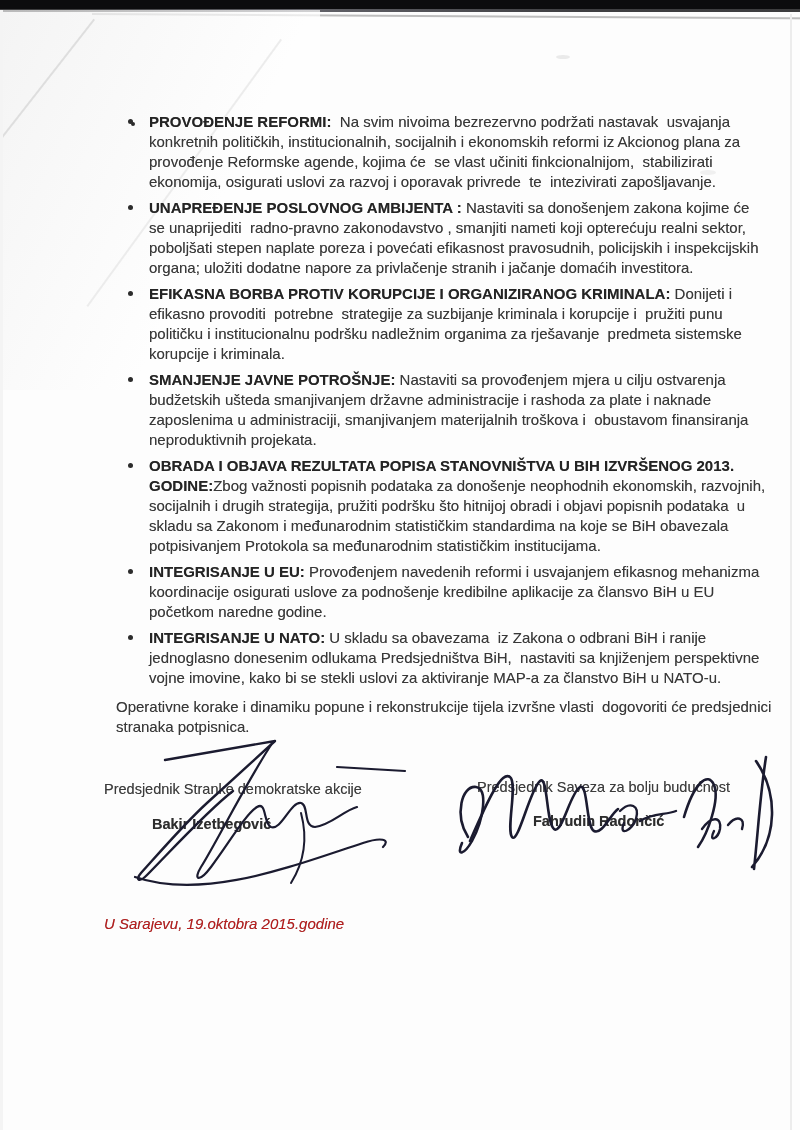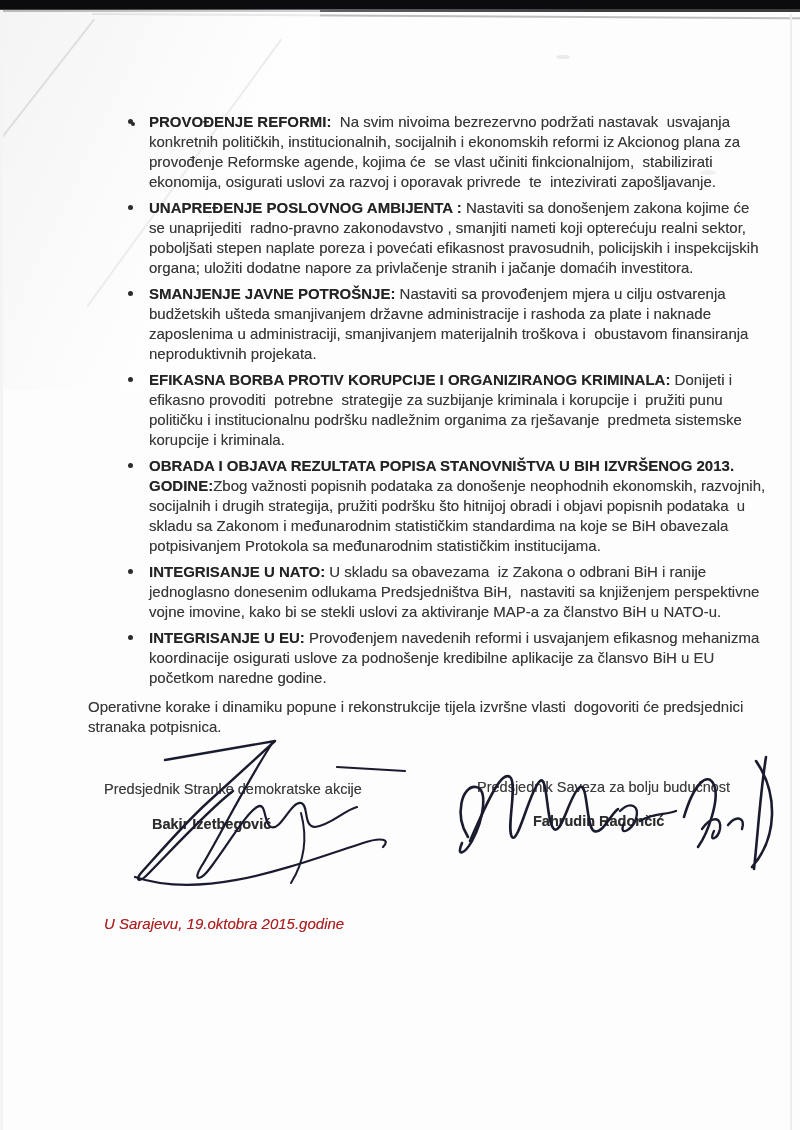--- a/index.html
+++ b/index.html
@@ -22,21 +22,21 @@
   .left-edge-strip{position:absolute;left:0;top:10px;width:3px;height:1120px;background:#f4f4f4;}
   .speck{position:absolute;left:131px;top:122px;width:4px;height:4px;border-radius:50%;background:#2a2a2a;}
   .smudge-a{position:absolute;left:556px;top:55px;width:14px;height:4px;border-radius:50%;background:#eaeaea;}
   .smudge-b{position:absolute;left:700px;top:170px;width:16px;height:5px;border-radius:50%;background:#f0f0f0;}
   
   .bullets{position:absolute;left:127px;top:112px;width:641px;margin:0;padding:0;list-style:none;}
   .bullet{position:relative;padding-left:22px;margin:0 0 6px 0;font-size:15px;line-height:20px;}
   .dot{position:absolute;left:1px;top:7px;width:5px;height:5px;border-radius:50%;background:#2c2c2c;}
   .btext{white-space:pre-wrap;}
   .bhead{font-weight:bold;color:#242424;}
-  .closing{position:absolute;left:88px;top:697px;width:676px;font-size:15px;line-height:20px;white-space:pre-wrap;}
+  .closing{position:absolute;left:116px;top:697px;width:676px;font-size:15px;line-height:20px;white-space:pre-wrap;}
   .sig-title{position:absolute;font-size:14.5px;color:#3c3c3c;}
   .sig-title.left{left:104px;top:781px;}
   .sig-title.right{left:477px;top:779px;}
   .sig-name{position:absolute;font-size:14.5px;font-weight:bold;color:#2d2d2d;}
   .sig-name.left{left:152px;top:816px;}
   .sig-name.right{left:533px;top:813px;}
   .dateline{position:absolute;left:104px;top:915px;font-size:15px;font-style:italic;color:#b91c1c;}
   svg.sig{position:absolute;overflow:visible;}
   svg.sig path{fill:none;stroke-linecap:round;stroke-linejoin:round;}
 </style>
@@ -61,37 +61,37 @@
     <li class="bullet">
         <span class="dot"></span>
         <div class="btext"><span class="bhead">PROVOĐENJE REFORMI:</span><span class="bbody">  Na svim nivoima bezrezervno podržati nastavak  usvajanja konkretnih političkih, institucionalnih, socijalnih i ekonomskih reformi iz Akcionog plana za provođenje Reformske agende, kojima će  se vlast učiniti finkcionalnijom,  stabilizirati ekonomija, osigurati uslovi za razvoj i oporavak privrede  te  intezivirati zapošljavanje.</span></div>
       </li>
     <li class="bullet">
         <span class="dot"></span>
         <div class="btext"><span class="bhead">UNAPREĐENJE POSLOVNOG AMBIJENTA :</span><span class="bbody"> Nastaviti sa donošenjem zakona kojime će se unaprijediti  radno-pravno zakonodavstvo , smanjiti nameti koji opterećuju realni sektor, poboljšati stepen naplate poreza i povećati efikasnost pravosudnih, policijskih i inspekcijskih organa; uložiti dodatne napore za privlačenje stranih i jačanje domaćih investitora.</span></div>
       </li>
     <li class="bullet">
         <span class="dot"></span>
-        <div class="btext"><span class="bhead">SMANJENJE JAVNE POTROŠNJE:</span><span class="bbody"> Nastaviti sa provođenjem mjera u cilju ostvarenja budžetskih ušteda smanjivanjem državne administracije i rashoda za plate i naknade zaposlenima u administraciji, smanjivanjem materijalnih troškova i  obustavom finansiranja neproduktivnih projekata.</span></div>
+        <div class="btext"><span class="bhead">EFIKASNA BORBA PROTIV KORUPCIJE I ORGANIZIRANOG KRIMINALA:</span><span class="bbody"> Donijeti i efikasno provoditi  potrebne  strategije za suzbijanje kriminala i korupcije i  pružiti punu političku i institucionalnu podršku nadležnim organima za rješavanje  predmeta sistemske korupcije i kriminala.</span></div>
       </li>
     <li class="bullet">
         <span class="dot"></span>
-        <div class="btext"><span class="bhead">EFIKASNA BORBA PROTIV KORUPCIJE I ORGANIZIRANOG KRIMINALA:</span><span class="bbody"> Donijeti i efikasno provoditi  potrebne  strategije za suzbijanje kriminala i korupcije i  pružiti punu političku i institucionalnu podršku nadležnim organima za rješavanje  predmeta sistemske korupcije i kriminala.</span></div>
+        <div class="btext"><span class="bhead">SMANJENJE JAVNE POTROŠNJE:</span><span class="bbody"> Nastaviti sa provođenjem mjera u cilju ostvarenja budžetskih ušteda smanjivanjem državne administracije i rashoda za plate i naknade zaposlenima u administraciji, smanjivanjem materijalnih troškova i  obustavom finansiranja neproduktivnih projekata.</span></div>
       </li>
     <li class="bullet">
         <span class="dot"></span>
         <div class="btext"><span class="bhead">OBRADA I OBJAVA REZULTATA POPISA STANOVNIŠTVA U BIH IZVRŠENOG 2013. GODINE:</span><span class="bbody">Zbog važnosti popisnih podataka za donošenje neophodnih ekonomskih, razvojnih, socijalnih i drugih strategija, pružiti podršku što hitnijoj obradi i objavi popisnih podataka  u skladu sa Zakonom i međunarodnim statističkim standardima na koje se BiH obavezala  potpisivanjem Protokola sa međunarodnim statističkim institucijama.</span></div>
       </li>
     <li class="bullet">
         <span class="dot"></span>
-        <div class="btext"><span class="bhead">INTEGRISANJE U NATO:</span><span class="bbody"> U skladu sa obavezama  iz Zakona o odbrani BiH i ranije jednoglasno donesenim odlukama Predsjedništva BiH,  nastaviti sa knjiženjem perspektivne vojne imovine, kako bi se stekli uslovi za aktiviranje MAP-a za članstvo BiH u NATO-u.</span></div>
+        <div class="btext"><span class="bhead">INTEGRISANJE U EU:</span><span class="bbody"> Provođenjem navedenih reformi i usvajanjem efikasnog mehanizma koordinacije osigurati uslove za podnošenje kredibilne aplikacije za člansvo BiH u EU početkom naredne godine.</span></div>
       </li>
     <li class="bullet">
         <span class="dot"></span>
-        <div class="btext"><span class="bhead">INTEGRISANJE U EU:</span><span class="bbody"> Provođenjem navedenih reformi i usvajanjem efikasnog mehanizma koordinacije osigurati uslove za podnošenje kredibilne aplikacije za člansvo BiH u EU početkom naredne godine.</span></div>
+        <div class="btext"><span class="bhead">INTEGRISANJE U NATO:</span><span class="bbody"> U skladu sa obavezama  iz Zakona o odbrani BiH i ranije jednoglasno donesenim odlukama Predsjedništva BiH,  nastaviti sa knjiženjem perspektivne vojne imovine, kako bi se stekli uslovi za aktiviranje MAP-a za članstvo BiH u NATO-u.</span></div>
       </li>
   </ul>
 
   <div class="closing">Operativne korake i dinamiku popune i rekonstrukcije tijela izvršne vlasti  dogovoriti će predsjednici stranaka potpisnica.</div>
 
   <div class="sig-title left">Predsjednik Stranke demokratske akcije</div>
   <div class="sig-name left">Bakir Izetbegović</div>
   <div class="sig-title right">Predsjednik Saveza za bolju budućnost</div>
   <div class="sig-name right">Fahrudin Radončić</div>
 

